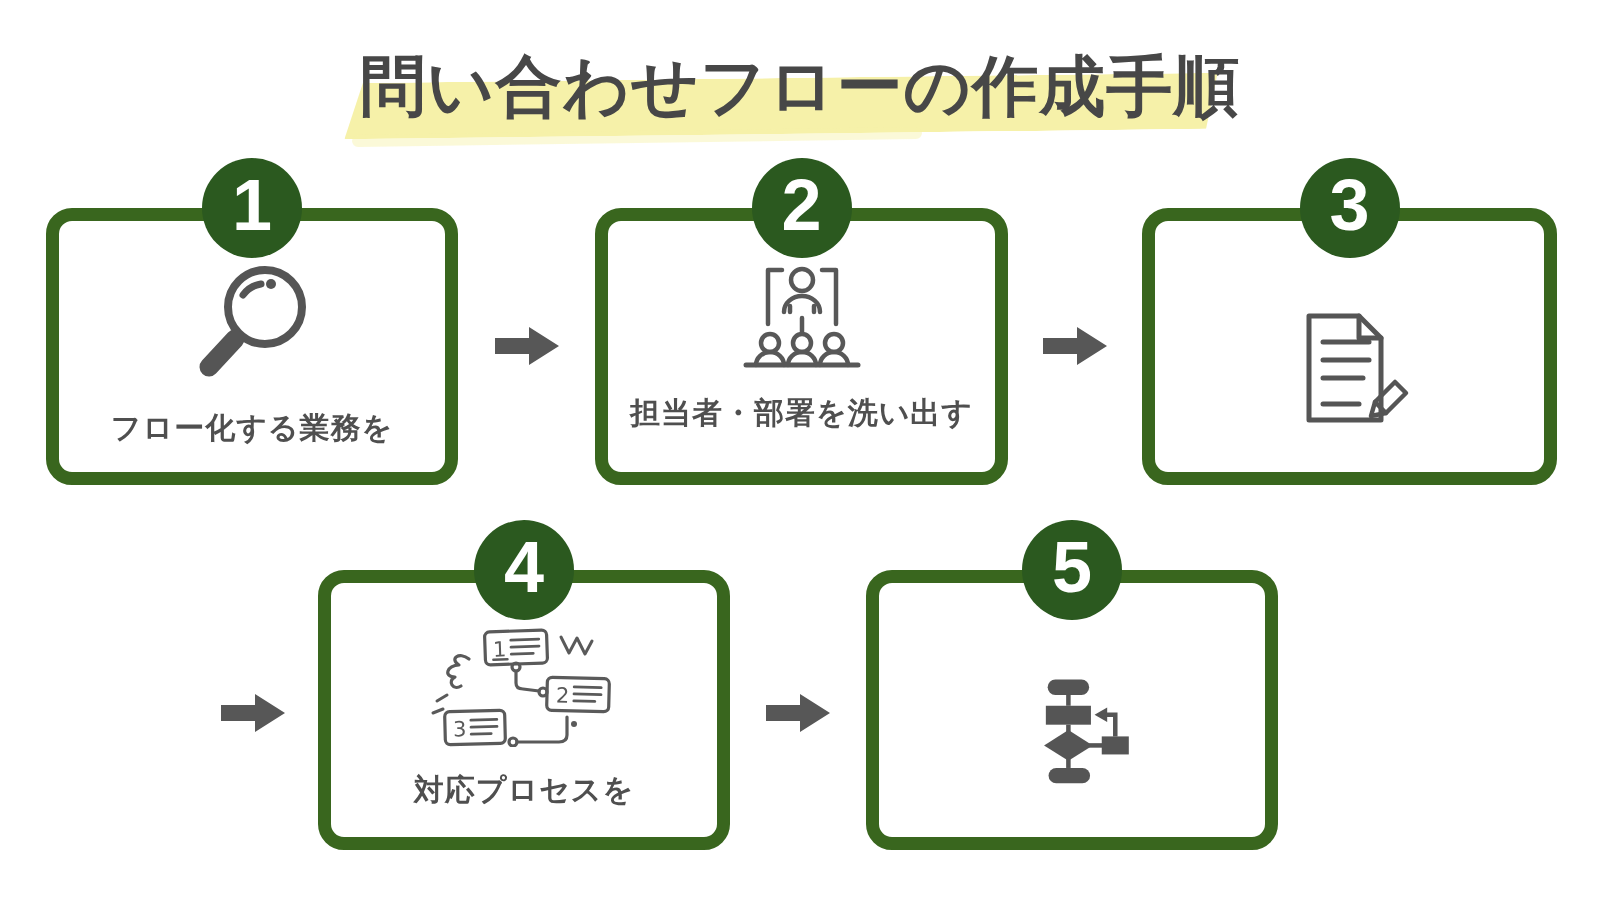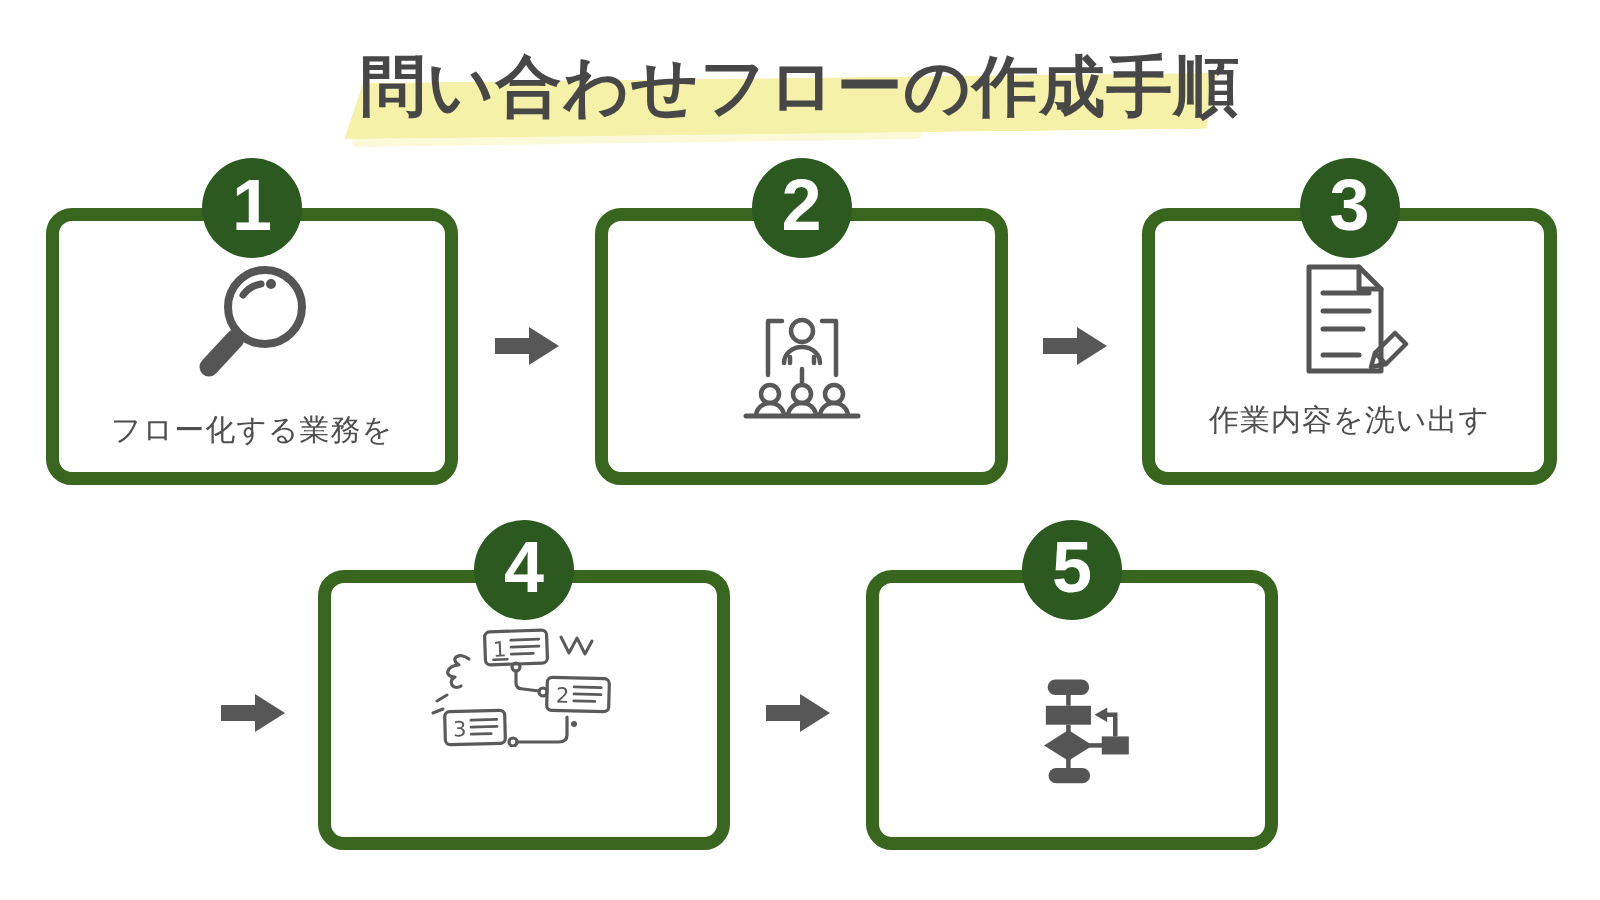--- a/index.html
+++ b/index.html
@@ -92,28 +92,28 @@
     display: flex;
     align-items: center;
     justify-content: center;
     overflow: visible;
   }
 
   .label {
     min-height: 86px;
     margin-bottom: 16px;
     display: flex;
+    flex-direction: column;
     justify-content: center;
     text-align: center;
     font-size: 30px;
-    font-weight: 400;
+    font-weight: 700;
     line-height: 1.45;
     letter-spacing: 1px;
     color: var(--label-gray);
-    margin-top: 23px;
   }
 
   
   .arrow { position: absolute; width: 64px; height: 40px; }
   .arrow-1 { left: 495px;  top: 326px; }
   .arrow-2 { left: 1043px; top: 326px; }
   .arrow-3 { left: 221px;  top: 693px; }
   .arrow-4 { left: 766px;  top: 693px; }
 
   svg { display: block; }
@@ -167,43 +167,43 @@
 
         <circle cx="30" cy="79" r="9"></circle>
         <path d="M 16 101 A 14 13 0 0 1 44 101"></path>
         <circle cx="62" cy="79" r="9"></circle>
         <path d="M 48 101 A 14 13 0 0 1 76 101"></path>
         <circle cx="94" cy="79" r="9"></circle>
         <path d="M 80 101 A 14 13 0 0 1 108 101"></path>
         <path d="M 6 101 L 118 101" stroke-width="5"></path>
       </svg>
     </div>
+    <div class="label">
+      <div>担当者・部署を洗い出す</div>
+    </div>
   </div>
 
   <div class="card card-3">
     <div class="badge">
       <span>3</span>
     </div>
     <div class="icon-area">
       <svg width="126" height="112" viewBox="0 0 126 112" fill="none" stroke="#555555" stroke-width="5" stroke-linecap="round" stroke-linejoin="round">
 
         <path d="M 72 4 L 22 4 L 22 108 L 94 108 L 94 26 Z"></path>
         <path d="M 72 4 L 72 26 L 94 26"></path>
 
         <path d="M 36 30 L 82 30"></path>
         <path d="M 36 48 L 82 48"></path>
         <path d="M 36 66 L 76 66"></path>
         <path d="M 36 92 L 72 92"></path>
 
         <path d="M 84 104 L 88 90 L 108 70 L 119 81 L 99 101 Z" stroke-width="4.5"></path>
         <path d="M 88 90 L 99 101" stroke-width="4.5"></path>
       </svg>
-    </div>
-    <div class="label">
-      <div>作業内容を洗い出す</div>
     </div>
   </div>
 
   <div class="card card-4">
     <div class="badge">
       <span>4</span>
     </div>
     <div class="icon-area">
       <svg width="190" height="122" viewBox="0 0 190 122" fill="none" stroke="#5a5a5a" stroke-width="3.2" stroke-linecap="round" stroke-linejoin="round">
 
@@ -235,20 +235,21 @@
         <circle cx="84" cy="117" r="4"></circle>
         <path d="M 88 117 L 130 117 Q 138 117 138 110 L 138 92"></path>
         <circle cx="145" cy="99" r="3" fill="#5a5a5a" stroke="none"></circle>
 
         <path d="M 40 34 C 30 26, 20 34, 30 40 C 18 40, 14 52, 26 52 C 18 56, 24 66, 32 61"></path>
 
         <path d="M 8 76 L 18 70 M 4 88 L 14 84" stroke-width="3"></path>
       </svg>
     </div>
     <div class="label">
+      <div>対応プロセスを</div>
     </div>
   </div>
 
   <div class="card card-5">
     <div class="badge">
       <span>5</span>
     </div>
     <div class="icon-area">
       <svg width="118" height="110" viewBox="0 0 130 122">
         <g fill="#555555">

